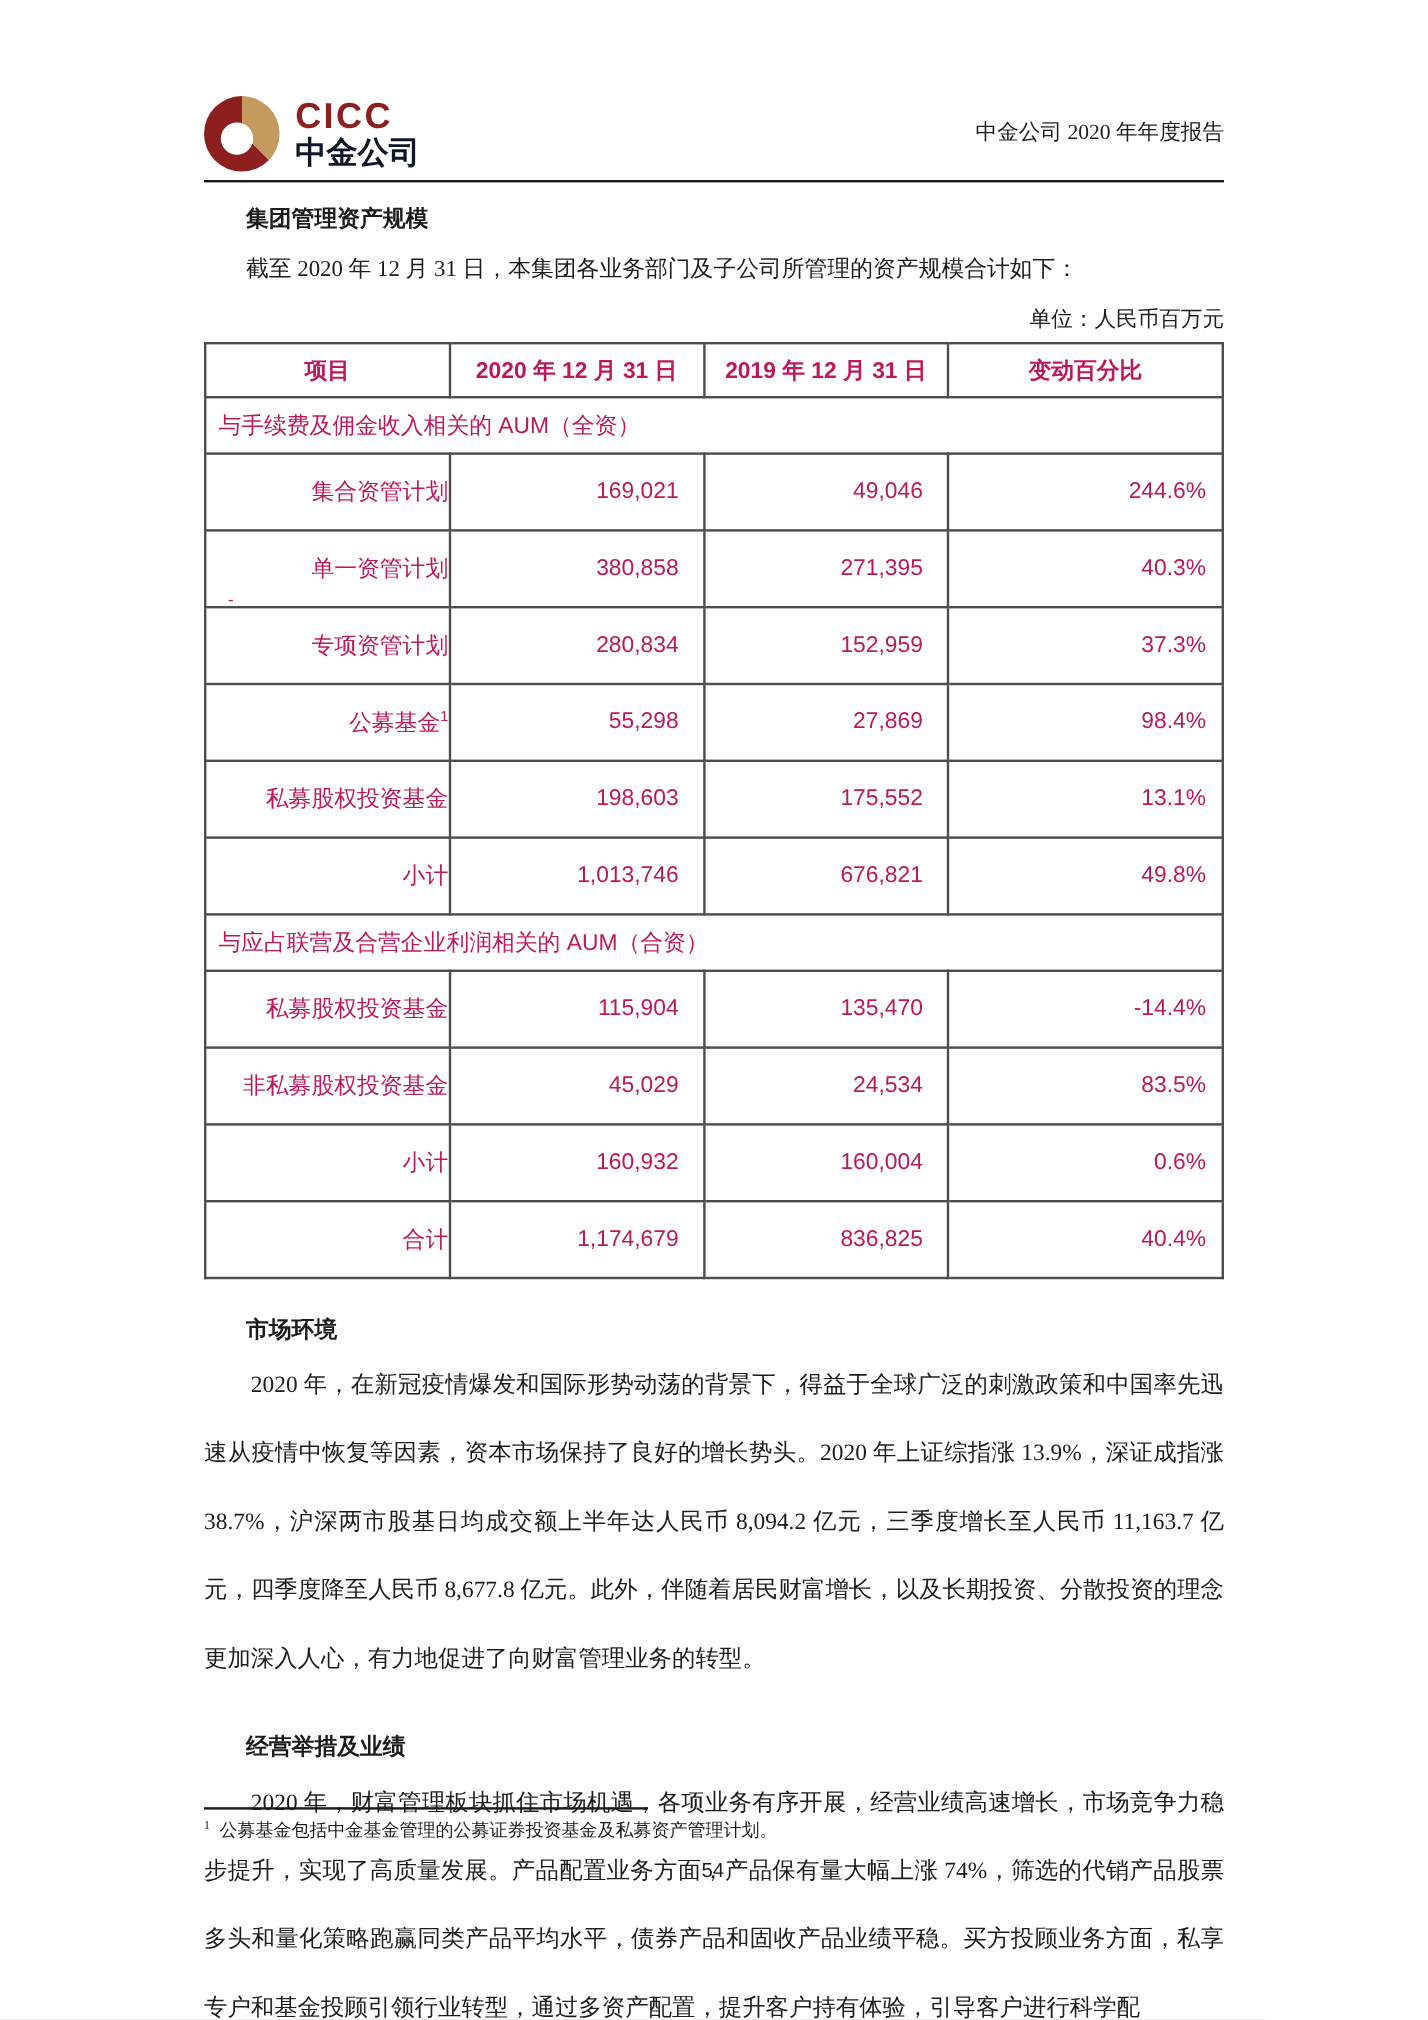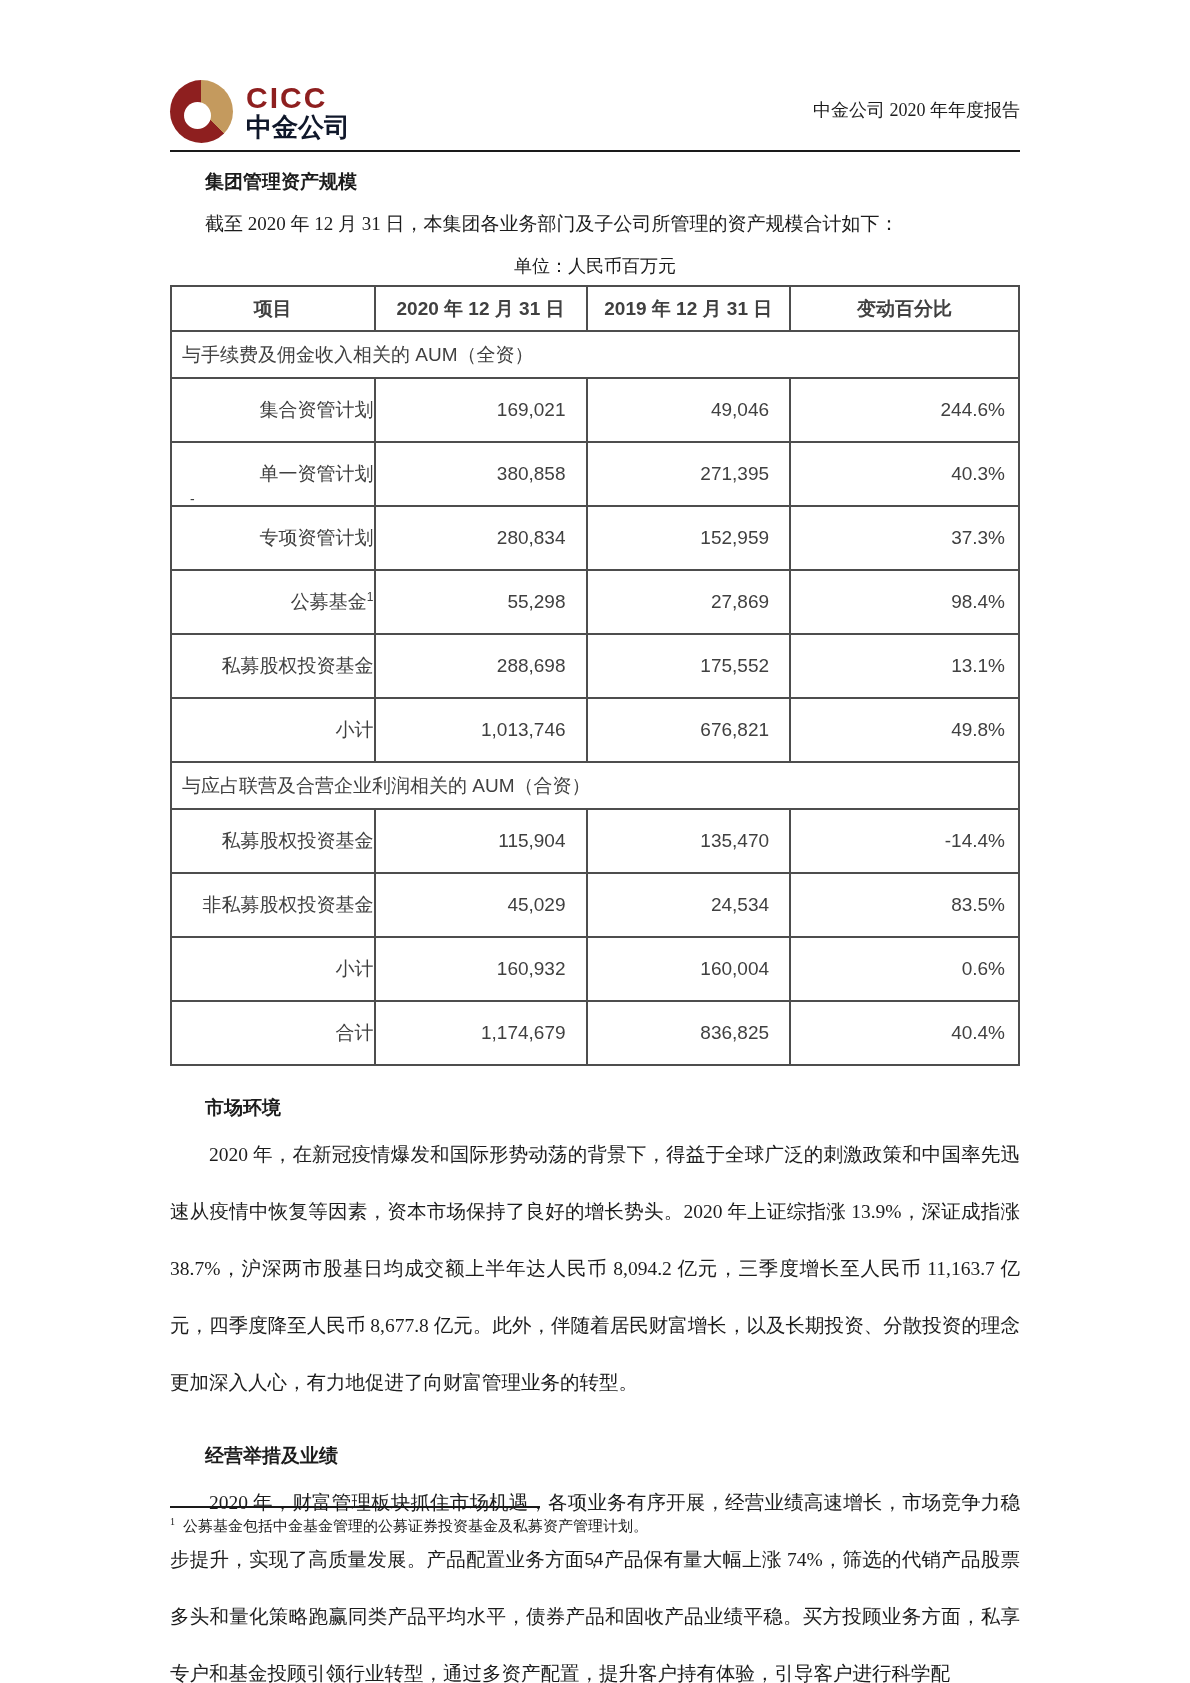--- a/index.html
+++ b/index.html
@@ -33,28 +33,28 @@
   .logo-text { display:flex; flex-direction:column; line-height:1.02; }
   .logo-cicc   { font-family:"Liberation Sans",sans-serif; font-weight:bold; font-size:30px; letter-spacing:2px; color:#8e1f1f; }
   .logo-cjk    { font-family:"Liberation Sans",sans-serif; font-weight:bold; font-size:26px; color:#0f172a; }
   .report-title { font-size:18px; padding-bottom:4px; }
   .hdr-rule { position:absolute; top:150px; left:170px; right:170px; border-top:2px solid #1a1a1a; }
 
   
   .main { position:absolute; top:163px; left:170px; right:170px; }
   .sec-title { font-size:19px; font-weight:bold; margin-left:35px; margin-top:6px; }
   .intro { font-size:19px; margin-top:16px; margin-left:35px; }
-  .unit-note { font-size:18px; text-align:center; margin-top:17px; margin-bottom:7px; }
+  .unit-note { font-size:18px; text-align:right; margin-top:17px; margin-bottom:7px; }
 
   
   table.aum {
     width:100%; border-collapse:collapse;
     border:2px solid #4d4d4d;
     font-family:"Liberation Sans",sans-serif;
-    font-size:19px; color:#404040;
+    font-size:19px; color:#be185d;
     table-layout:fixed;
   }
   table.aum th, table.aum td { border:2px solid #4d4d4d; }
   table.aum th { font-weight:bold; text-align:center; height:45px; font-size:19px; }
   td.section-cell { height:47px; text-align:left; padding-left:10px; font-size:19px; }
   td.label-cell { height:64px; text-align:right; padding-left:30px; position:relative; }
   td.num-cell { text-align:right; }
   table.aum td:nth-child(2).num-cell, table.aum td:nth-child(3).num-cell { padding-right:20px; }
   table.aum td:nth-child(4).num-cell { padding-right:13px; }
   td.label-cell sup { font-size:12px; }
@@ -138,21 +138,21 @@
             <td class="num-cell">37.3%</td>
           </tr>
           <tr>
             <td class="label-cell">公募基金<sup>1</sup></td>
             <td class="num-cell">55,298</td>
             <td class="num-cell">27,869</td>
             <td class="num-cell">98.4%</td>
           </tr>
           <tr>
             <td class="label-cell">私募股权投资基金</td>
-            <td class="num-cell">288,698</td>
+            <td class="num-cell">198,603</td>
             <td class="num-cell">175,552</td>
             <td class="num-cell">13.1%</td>
           </tr>
           <tr>
             <td class="label-cell">小计</td>
             <td class="num-cell">1,013,746</td>
             <td class="num-cell">676,821</td>
             <td class="num-cell">49.8%</td>
           </tr>
           <tr>

